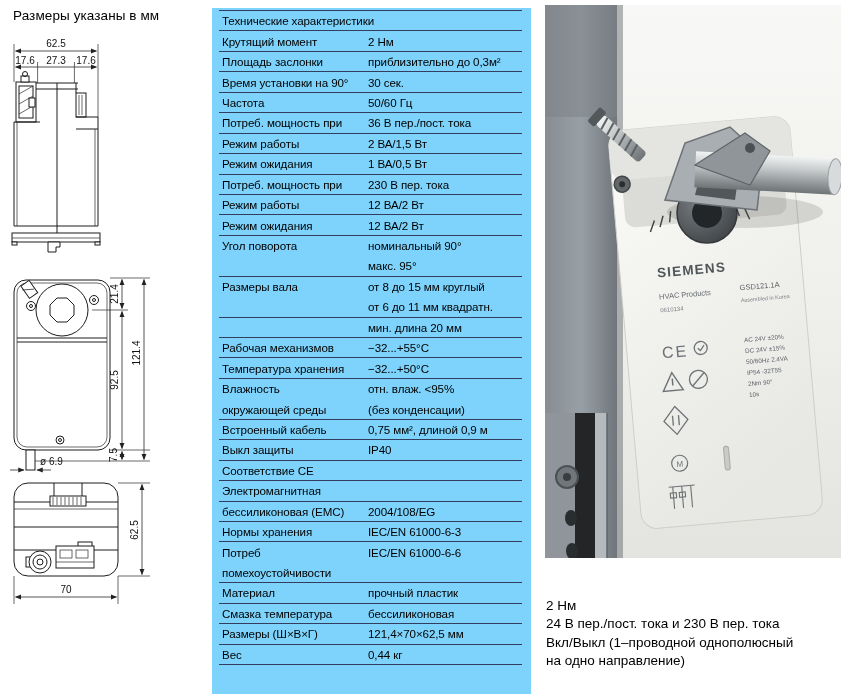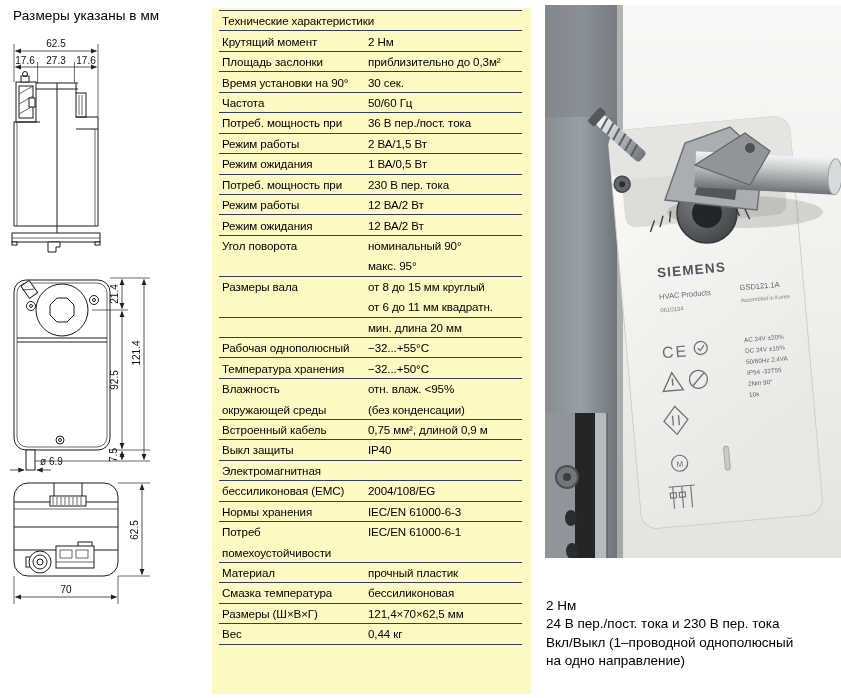--- a/index.html
+++ b/index.html
@@ -1,20 +1,20 @@
 <!DOCTYPE html>
 <html><head>
 <meta charset="utf-8">
 <style>
   html,body{margin:0;padding:0;background:#fff;}
   .page{position:relative;width:841px;height:698px;background:#fff;overflow:hidden;
         font-family:"Liberation Sans",sans-serif;color:#000;padding-left:13px;}
   .note-title{position:absolute;left:13px;top:8px;font-size:13.5px;letter-spacing:.1px;}
   
-  .panel{position:absolute;left:212px;top:8px;width:319px;height:686px;background:#fef9c3;}
+  .panel{position:absolute;left:212px;top:8px;width:319px;height:686px;background:#7dd3fc;}
   .spec-table{margin:2px 9px 0 7px;border-top:1.6px solid #333e5e;}
   .t-row{height:20.45px;position:relative;display:flex;align-items:center;
          box-sizing:border-box;border-bottom:1.6px solid transparent;
          font-size:11.6px;letter-spacing:-.1px;white-space:nowrap;}
   .t-row.div-b{border-bottom-color:#333e5e;}
   .t-label{padding-left:3px;}
   .t-value{position:absolute;left:149px;}
   
   .caption{position:absolute;left:546px;top:597px;font-size:13.5px;line-height:18.4px;}
   
@@ -248,21 +248,21 @@
     <span class="t-label"></span>
     <span class="t-value">от 6 до 11 мм квадратн.</span>
   </div>
 
   <div class="t-row div-b">
     <span class="t-label"></span>
     <span class="t-value">мин. длина 20 мм</span>
   </div>
 
   <div class="t-row div-b">
-    <span class="t-label">Рабочая однополюсный</span>
+    <span class="t-label">Рабочая механизмов</span>
     <span class="t-value">−32...+55°C</span>
   </div>
 
   <div class="t-row div-b">
     <span class="t-label">Температура хранения</span>
     <span class="t-value">−32...+50°C</span>
   </div>
 
   <div class="t-row">
     <span class="t-label">Влажность</span>
@@ -277,39 +277,43 @@
   <div class="t-row div-b">
     <span class="t-label">Встроенный кабель</span>
     <span class="t-value">0,75 мм², длиной 0,9 м</span>
   </div>
 
   <div class="t-row div-b">
     <span class="t-label">Выкл защиты</span>
     <span class="t-value">IP40</span>
   </div>
 
+  <div class="t-row div-b">
+    <span class="t-label">Соответствие CE</span>
+    <span class="t-value"></span>
+  </div>
 
   <div class="t-row div-b">
     <span class="t-label">Электромагнитная</span>
     <span class="t-value"></span>
   </div>
 
   <div class="t-row div-b">
     <span class="t-label">бессиликоновая (EMC)</span>
     <span class="t-value">2004/108/EG</span>
   </div>
 
   <div class="t-row div-b">
     <span class="t-label">Нормы хранения</span>
     <span class="t-value">IEC/EN 61000-6-3</span>
   </div>
 
   <div class="t-row">
     <span class="t-label">Потреб</span>
-    <span class="t-value">IEC/EN 61000-6-1</span>
+    <span class="t-value">IEC/EN 61000-6-6</span>
   </div>
 
   <div class="t-row div-b">
     <span class="t-label">помехоустойчивости</span>
     <span class="t-value"></span>
   </div>
 
   <div class="t-row div-b">
     <span class="t-label">Материал</span>
     <span class="t-value">прочный пластик</span>

